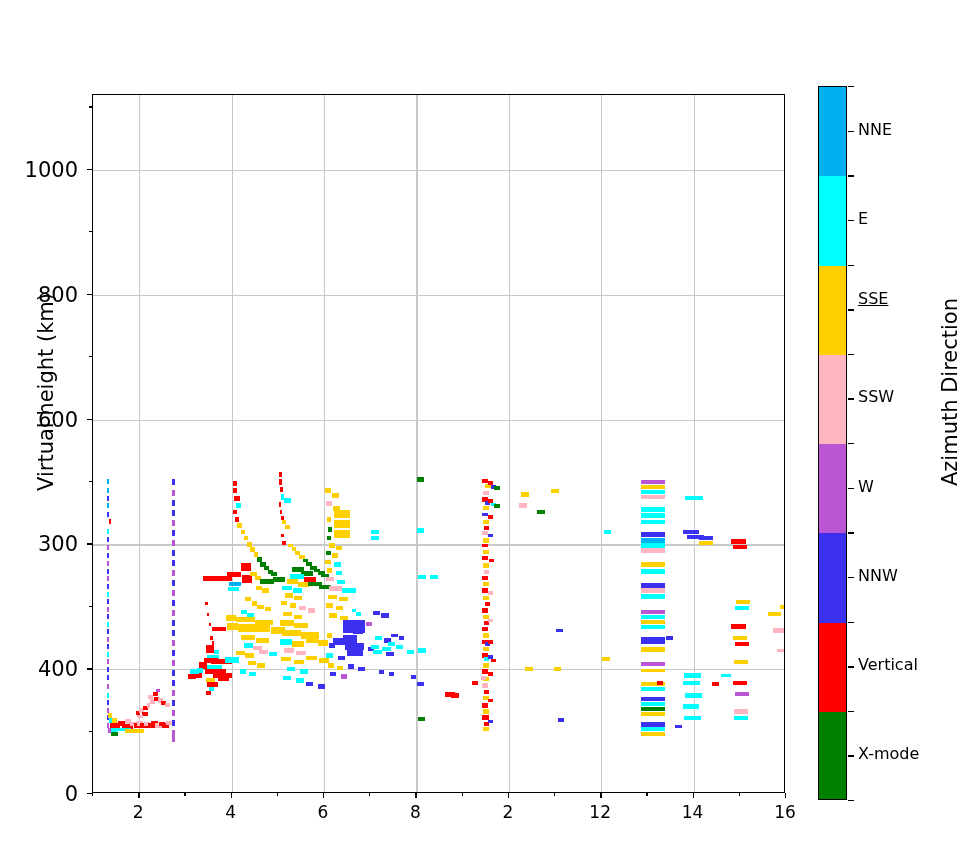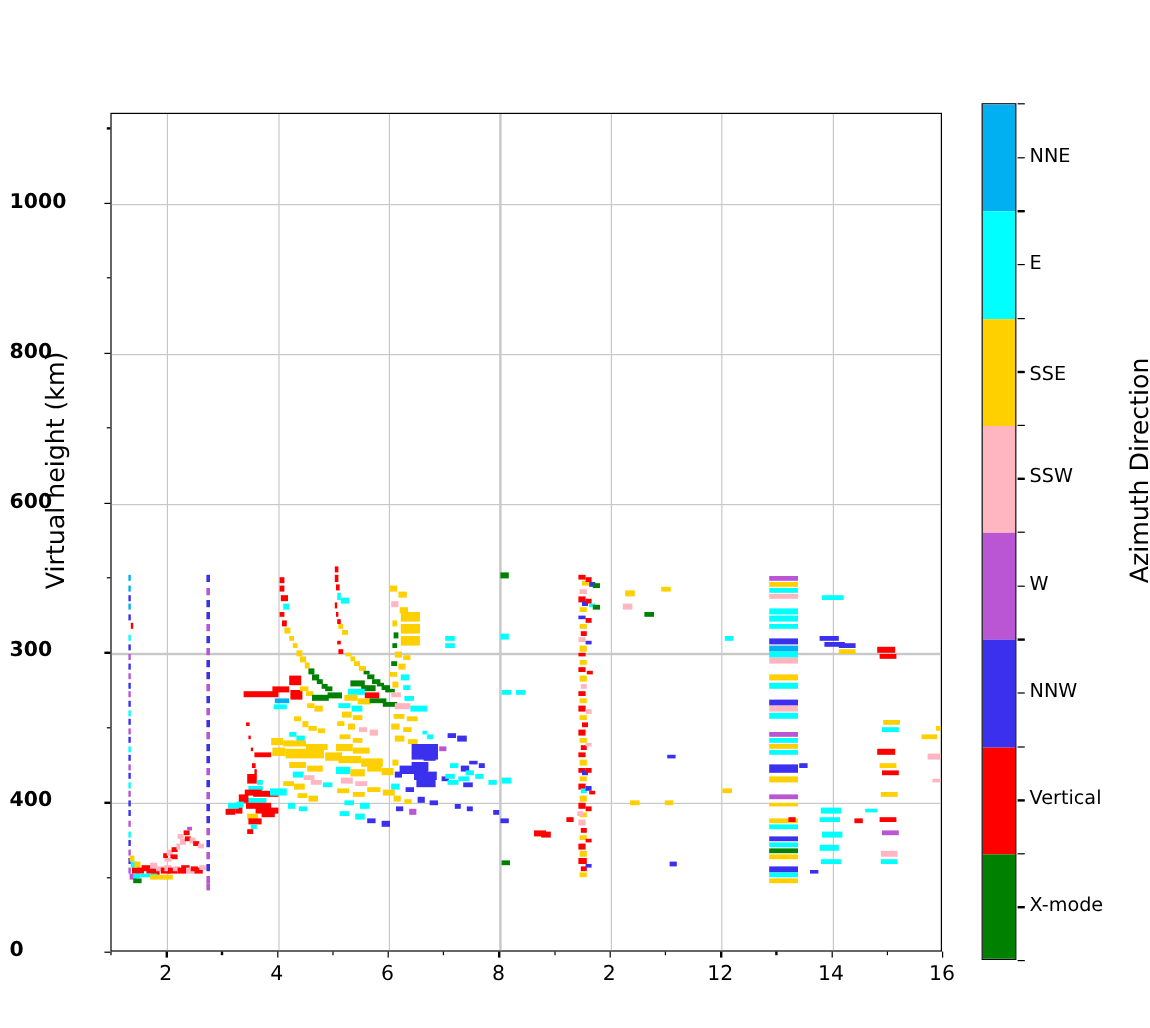--- a/index.html
+++ b/index.html
@@ -19,21 +19,21 @@
   .gl.h{height:1.3px;left:0;right:0;}
   .pt{position:absolute;}
 
   
   .tk{position:absolute;background:#000;}
   .tk.x{width:1.4px;height:5px;}
   .tk.xm{width:1.2px;height:3px;}
   .tk.y{height:1.4px;width:5px;}
   .tk.ym{height:1.2px;width:3px;}
   .xlab{position:absolute;font-size:17px;text-align:center;width:60px;}
-  .ylab{position:absolute;font-size:17px;text-align:left;width:70px;font-weight:bold;}
+  .ylab{position:absolute;font-size:21px;text-align:right;width:70px;}
 
   #xtitle{position:absolute;left:92px;top:822px;width:693px;text-align:center;
           font-size:21px;}
   #ytitle{position:absolute;left:-84px;top:380px;width:260px;text-align:center;
           font-size:21px;transform:rotate(-90deg);transform-origin:center;}
 
   
   #cbar{position:absolute;left:818px;top:86px;width:29px;height:714px;
         border:1.4px solid #000;box-sizing:border-box;overflow:hidden;}
   .cseg{width:100%;}
@@ -565,21 +565,21 @@
       <div class="cseg" style="height: 89.25px; background: rgb(58, 48, 238);"></div>
       <div class="cseg" style="height: 89.25px; background: rgb(255, 0, 0);"></div>
       <div class="cseg" style="height: 89.25px; background: rgb(0, 128, 0);"></div>
     </div>
   <div id="cbar-labels">
       <div class="cbtk" style="top: 130.625px;"></div>
       <div class="clab" style="top: 119.625px;">NNE</div>
       <div class="cbtk" style="top: 219.875px;"></div>
       <div class="clab" style="top: 208.875px;">E</div>
       <div class="cbtk" style="top: 309.125px;"></div>
-      <div class="clab" style="top: 302px;">SSE</div>
+      <div class="clab" style="top: 289px; text-decoration: underline;">SSE</div>
       <div class="cbtk" style="top: 398.375px;"></div>
       <div class="clab" style="top: 387.375px;">SSW</div>
       <div class="cbtk" style="top: 487.625px;"></div>
       <div class="clab" style="top: 476.625px;">W</div>
       <div class="cbtk" style="top: 576.875px;"></div>
       <div class="clab" style="top: 565.875px;">NNW</div>
       <div class="cbtk" style="top: 666.125px;"></div>
       <div class="clab" style="top: 655.125px;">Vertical</div>
       <div class="cbtk" style="top: 755.375px;"></div>
       <div class="clab" style="top: 744.375px;">X-mode</div>

